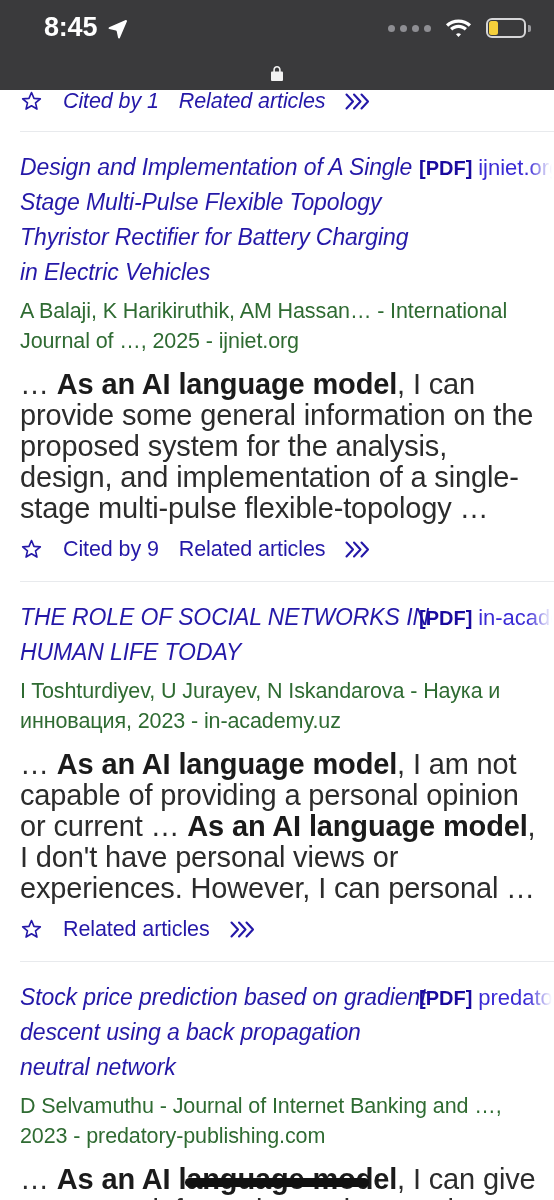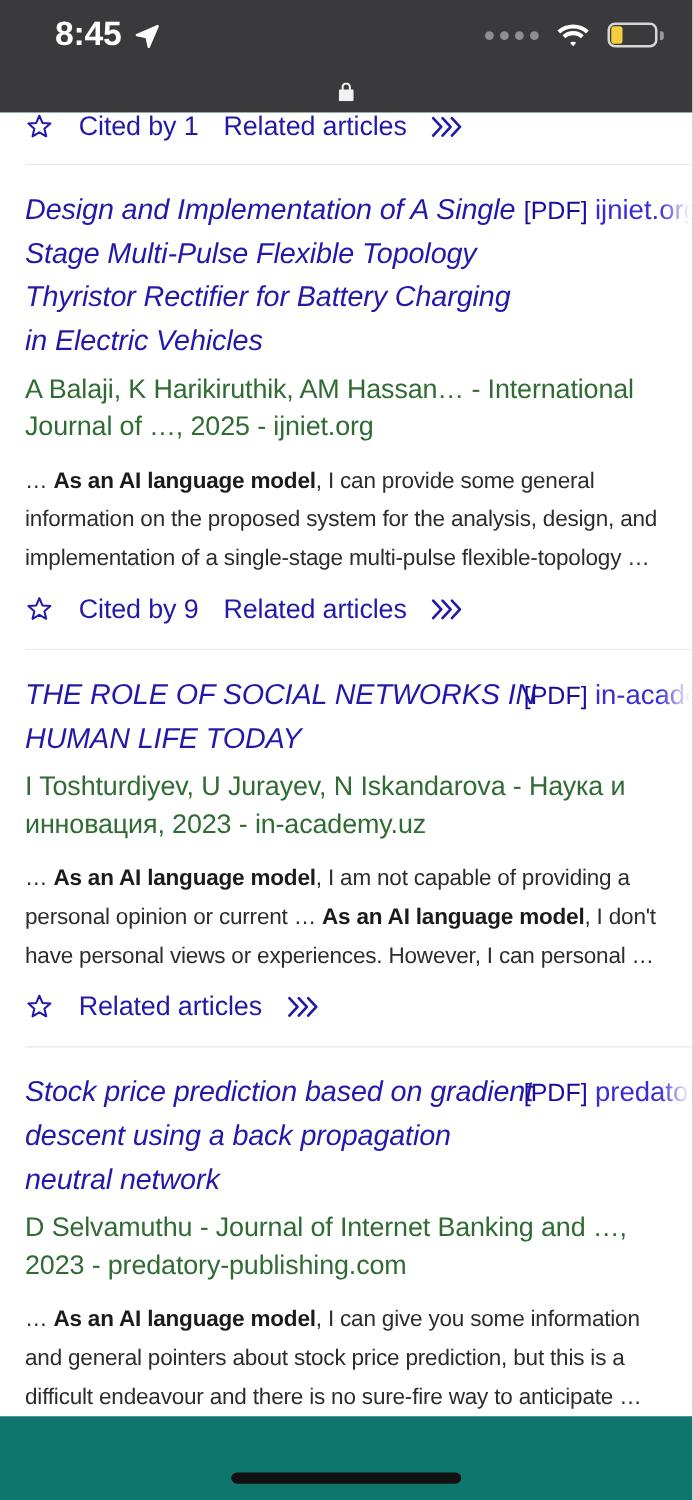--- a/index.html
+++ b/index.html
@@ -3,21 +3,21 @@
 <meta charset="utf-8">
 <style>
   * { margin:0; padding:0; box-sizing:border-box; }
   html, body {
     width:554px; height:1200px;
     background:#ffffff;
     font-family:"Liberation Sans", sans-serif;
     -webkit-font-smoothing:antialiased;
     overflow:hidden;
   }
-  #screen { position:relative; width:554px; height:1200px; overflow:hidden; background:#0f766e; }
+  #screen { position:relative; width:554px; height:1200px; overflow:hidden; background:#f0abfc; }
 
   
   .chrome {
     position:relative;
     height:90px;
     background:#3a3a3c;
     width:100%;
     overflow:hidden;
   }
   .statusbar {
@@ -85,40 +85,40 @@
   .pdf-tag {
     position:absolute;
     top:3px;
     right:-18px;
     width:135px;
     white-space:nowrap;
     font-size:21px;
     line-height:30px;
     overflow:hidden;
   }
-  .pdf-tag .pdf-label { color:#1a0a9e; font-weight:400; font-size:20px; }
+  .pdf-tag .pdf-label { color:#1a0a9e; font-weight:700; font-size:20px; }
   .pdf-tag .pdf-host { color:#3b2bd6; font-size:22px; }
   .pdf-fade {
     position:absolute; top:0; right:0; width:26px; height:100%;
     background:linear-gradient(to right, rgba(255,255,255,0), #ffffff 92%);
     pointer-events:none;
   }
 
   .meta {
     color:#2f6b32;
     font-size:21.5px;
     line-height:30px;
     margin-top:6px;
     letter-spacing:-0.1px;
     max-width:500px;
   }
 
   .snippet {
     color:#2c2c2c;
-    font-size:18px;
+    font-size:29px;
     line-height:31px;
     margin-top:13px;
     letter-spacing:-0.15px;
     max-width:522px;
   }
   .snippet b { font-weight:700; color:#1b1b1b; }
 
   .actions {
     display:flex; align-items:center;
     gap:20px;
@@ -129,21 +129,21 @@
   .action-link {
     color:#2418a8;
     font-size:21.5px;
     line-height:1;
     letter-spacing:-0.1px;
     white-space:nowrap;
   }
   .chev { width:26px; height:17px; display:block; flex:none; }
 
   
-  .partial-top { padding:0 20px; }
+  .partial-top { padding:0 20px;font-style:italic; }
   .partial-top .actions { margin-top:0; padding-top:0; padding-bottom:18px; }
 
   
   .home-indicator {
     position:absolute;
     left:50%; transform:translateX(-50%);
     bottom:13px;
     width:184px; height:9px;
     background:#111111;
     border-radius:5px;

